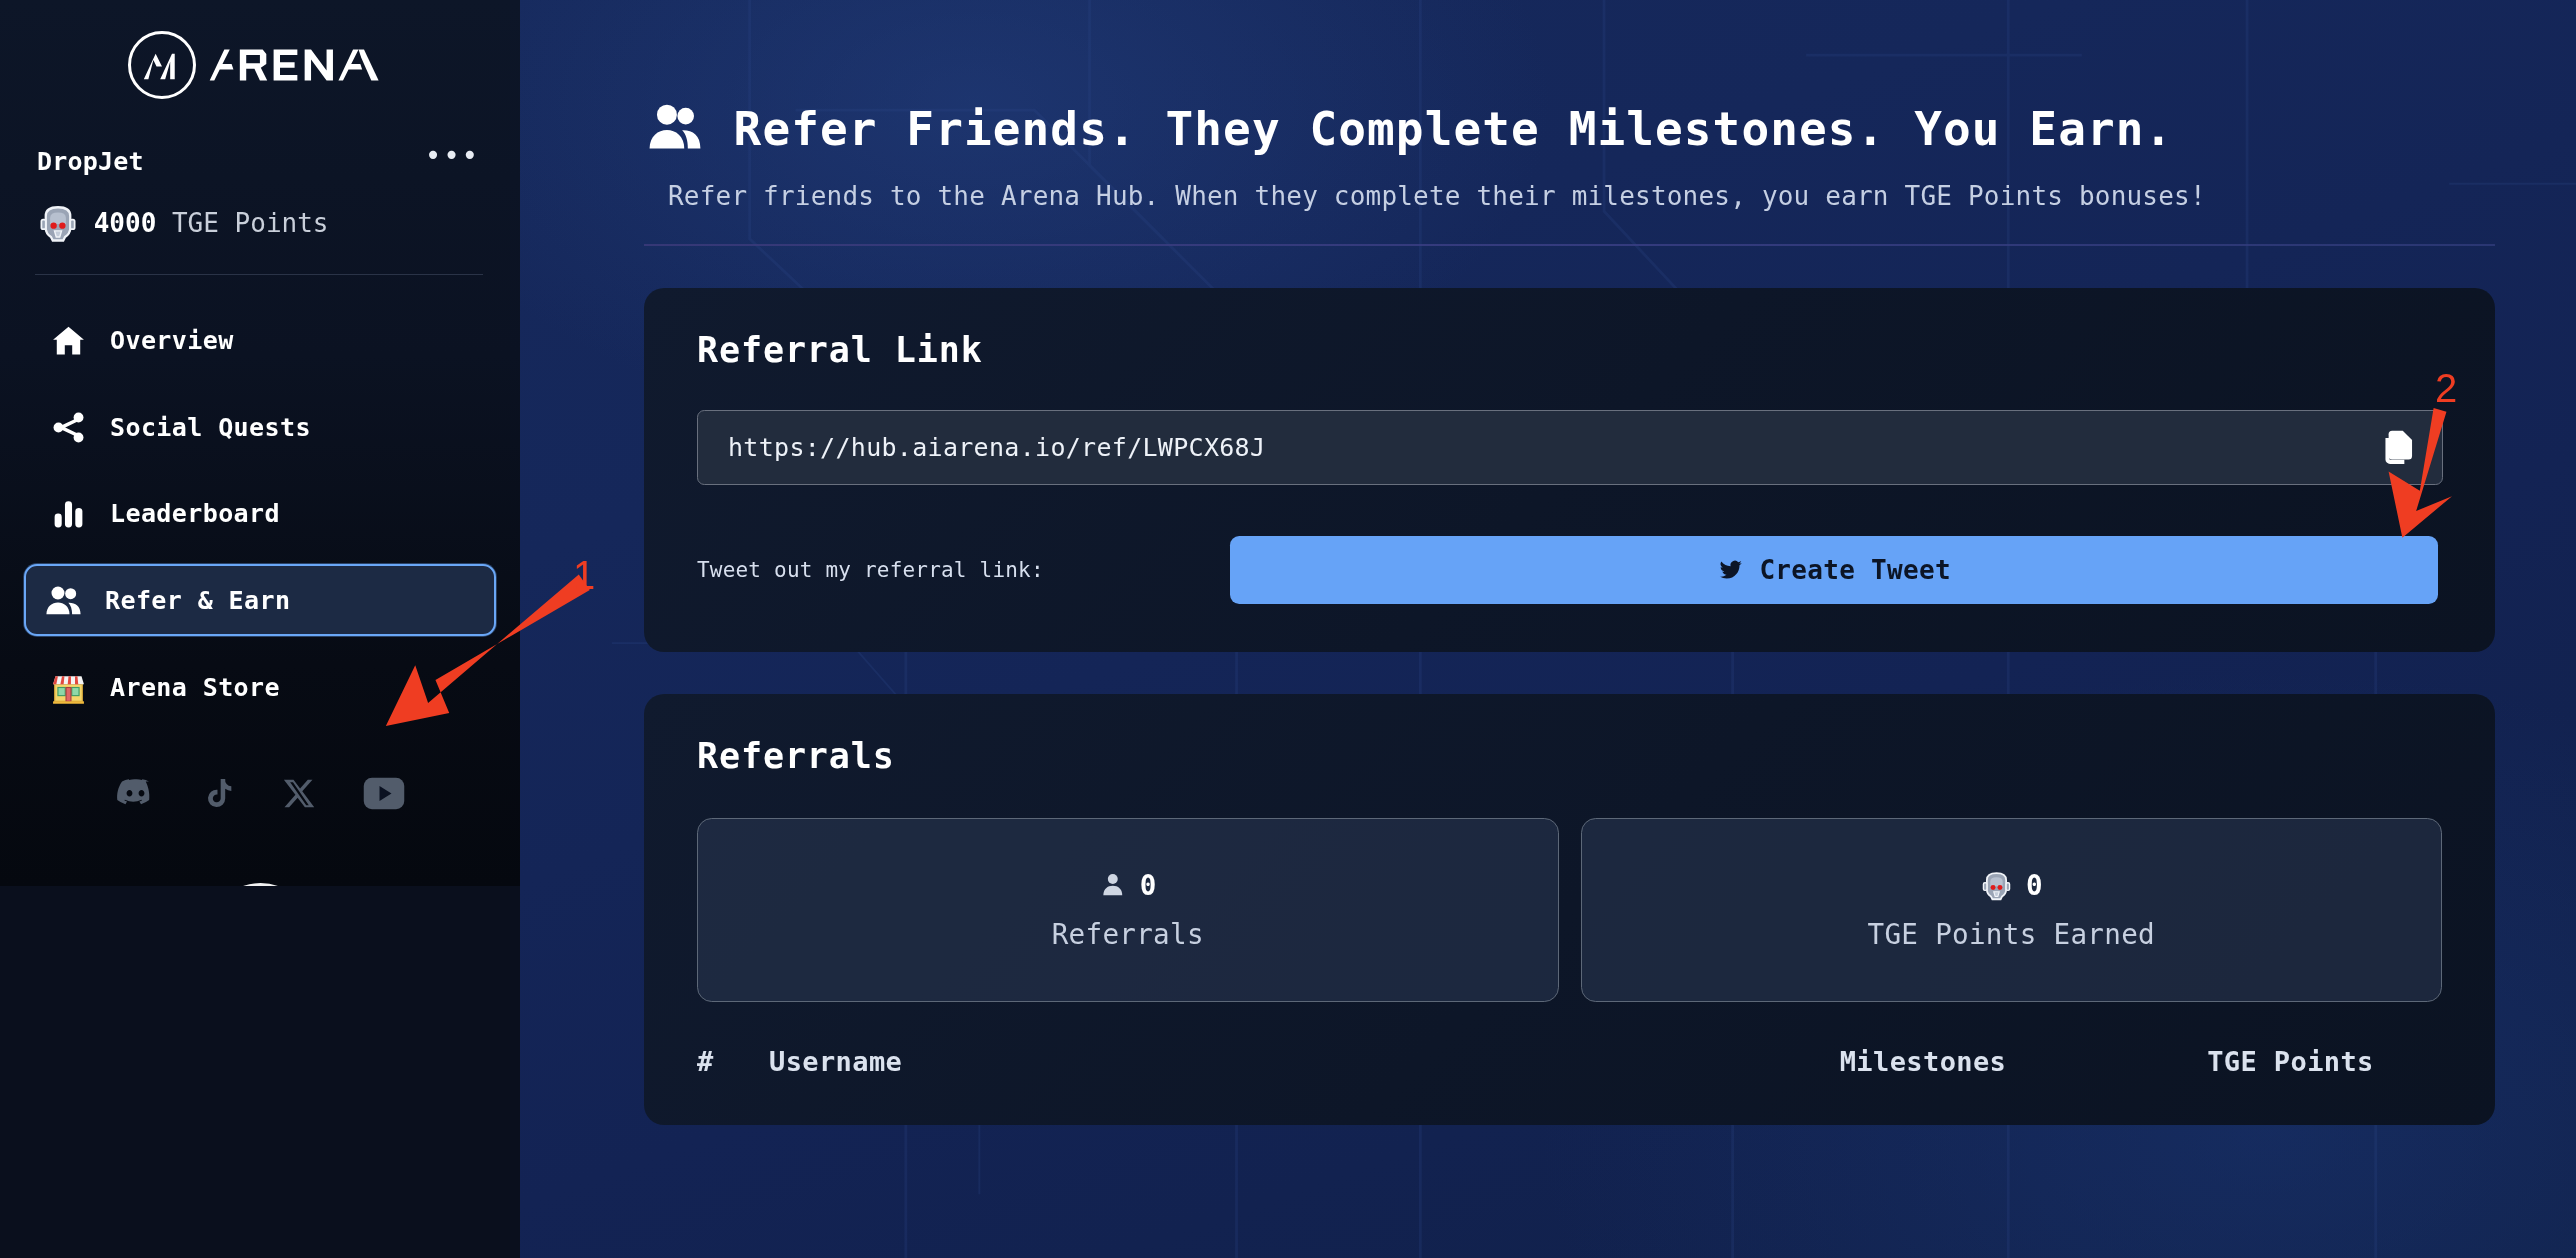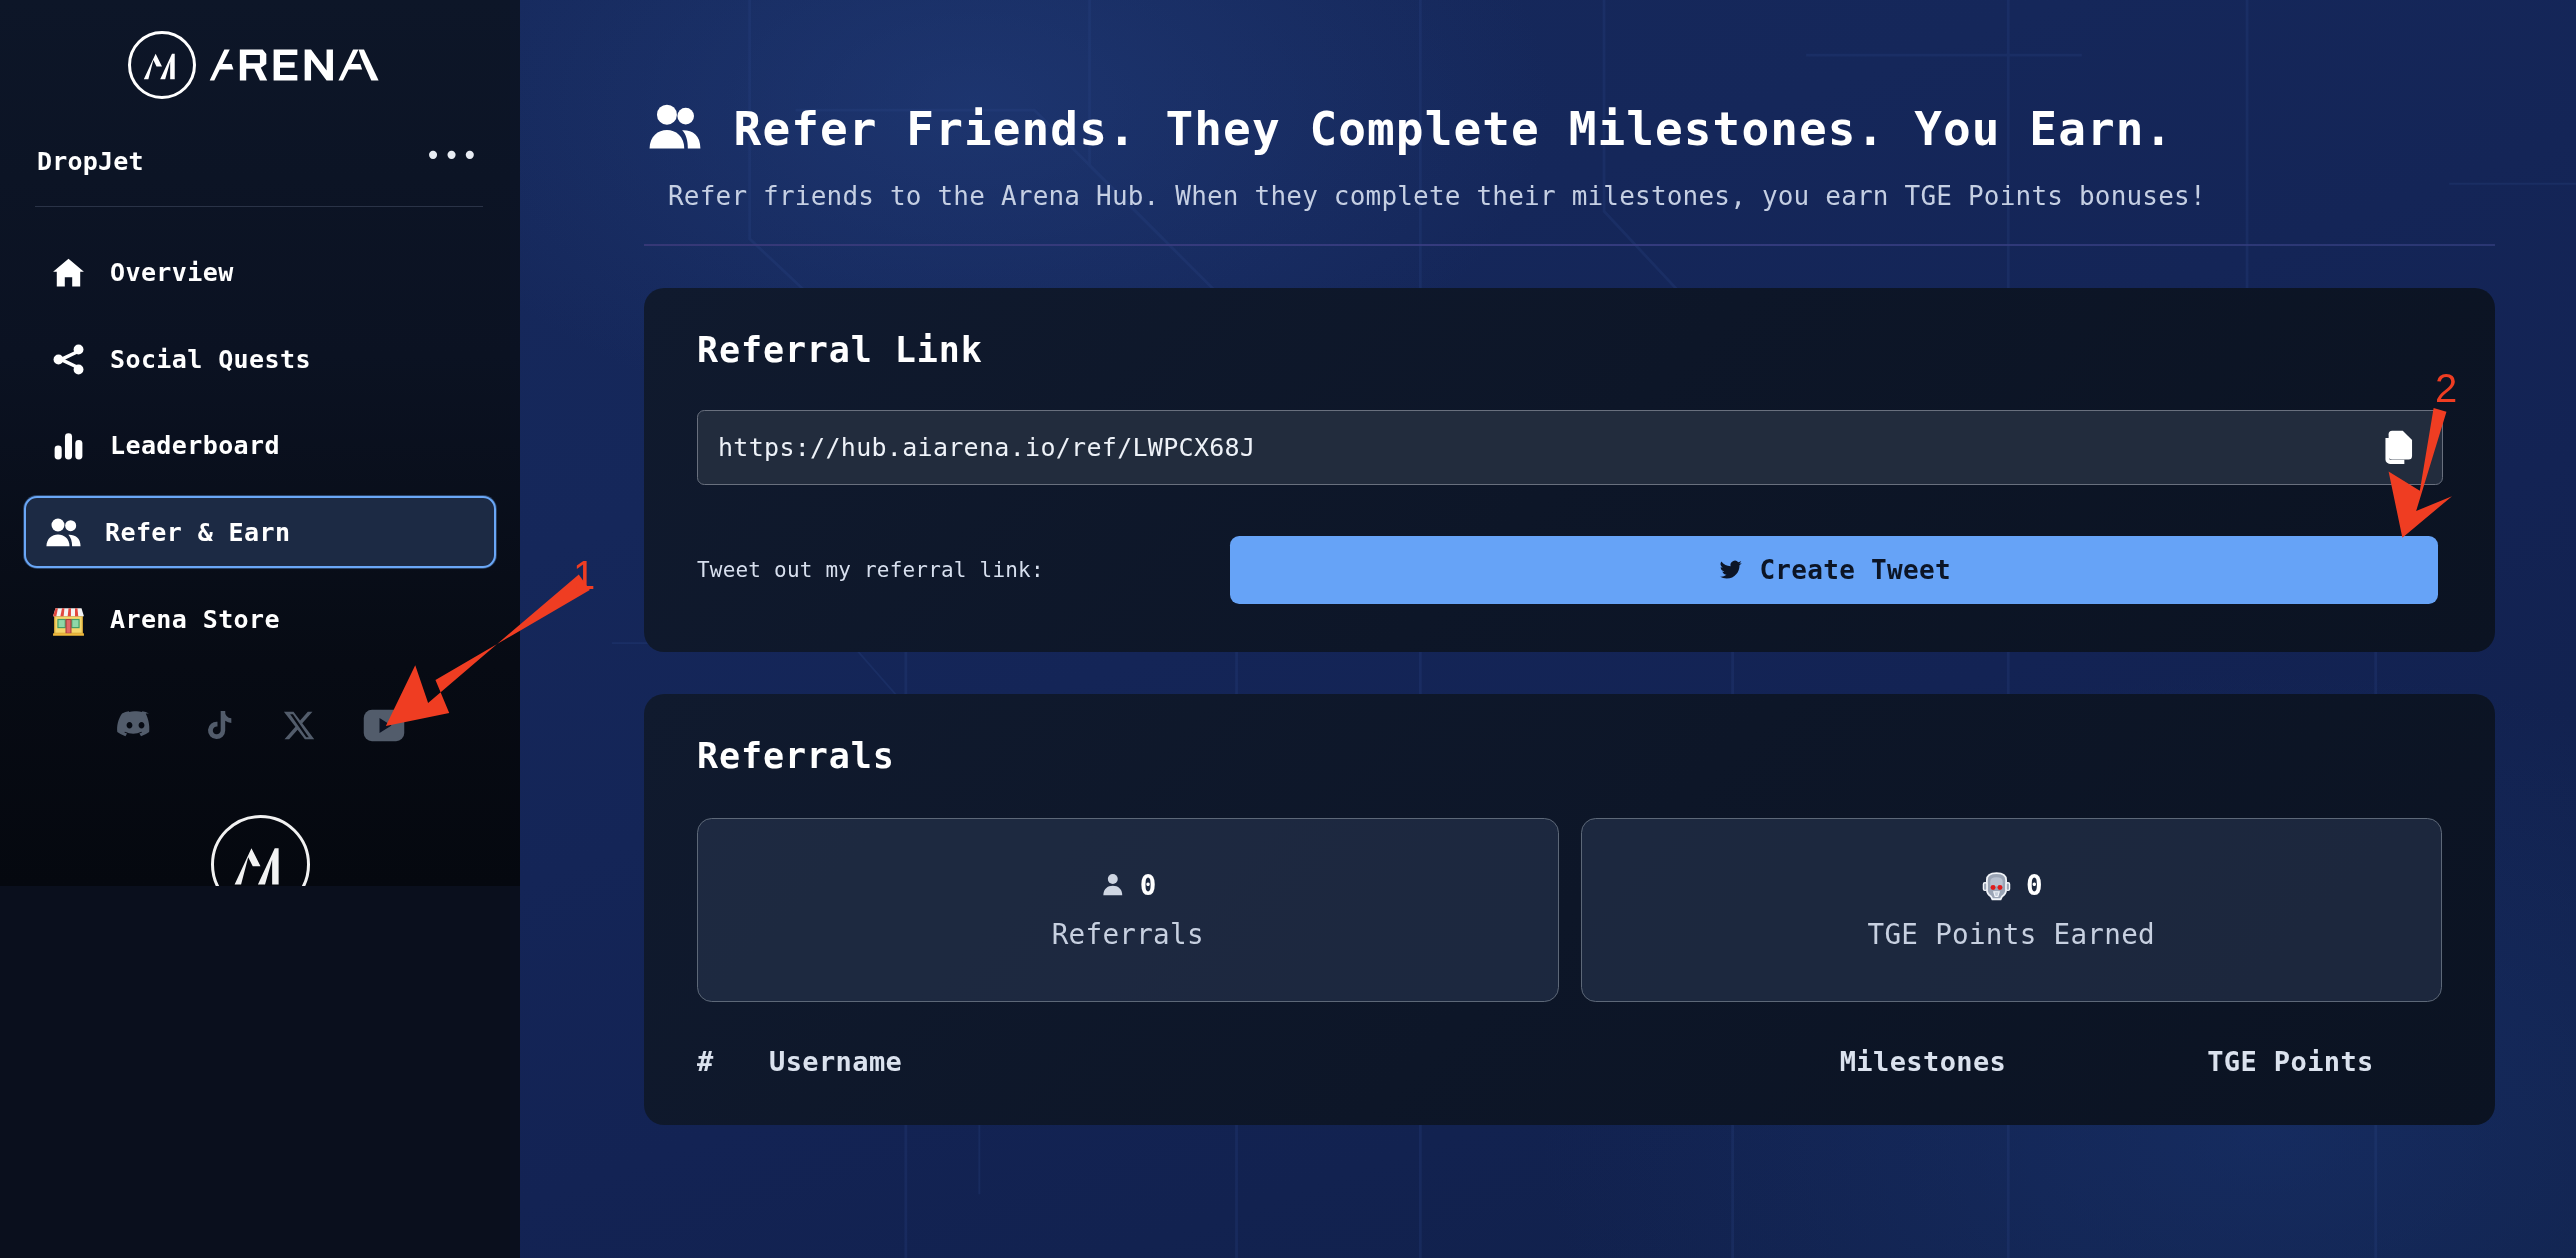--- a/index.html
+++ b/index.html
@@ -135,21 +135,21 @@
   }
   .card-title {
     color: #ffffff; font-size: 35px; font-weight: 700; letter-spacing: 0.9px;
   }
 
   .link-row { margin-top: 40px; position: relative; }
   .link-input {
     width: 1746px; height: 75px; border-radius: 7.3px;
     background: #222c3d; border: 1.8px solid #69707e;
     display: flex; align-items: center;
-    padding: 0 20px;
+    padding: 0 30px;
     color: #eef2f8; font-size: 25px; letter-spacing: 0.3px;
   }
   .copy-btn {
     position: absolute; right: 20px; top: 50%; transform: translateY(-50%);
     width: 51px; height: 51px; display: flex; align-items: center; justify-content: center;
     cursor: pointer;
   }
 
   .tweet-row { display: flex; align-items: center; margin-top: 51px; gap: 0; }
   .tweet-label { color: #d7dfee; font-size: 21px; width: 533px; letter-spacing: 0.2px; }
@@ -214,20 +214,32 @@
           </g>
         </svg>
       </div>
     </div>
 
     <div class="acct-row">
       <span class="acct-name">DropJet</span>
       <span class="dots">•••</span>
     </div>
 
+    <div class="points-row">
+      <svg class="robot-ico" viewBox="0 0 48 48">
+        <path d="M10 16 Q10 6 24 6 Q38 6 38 16 L38 30 Q38 36 32 40 L30 44 L18 44 L16 40 Q10 36 10 30 Z" fill="#9aa4b5" stroke="#f0f3f8" stroke-width="2.6"></path>
+        <path d="M15 18 Q15 12 24 12 Q33 12 33 18 L33 25 L15 25 Z" fill="#b7c0cf"></path>
+        <circle cx="19" cy="27" r="3.6" fill="#e01b1b"></circle>
+        <circle cx="29" cy="27" r="3.6" fill="#e01b1b"></circle>
+        <path d="M20 33 L28 33 L26 40 L22 40 Z" fill="#c3ccd9" stroke="#f0f3f8" stroke-width="1.6"></path>
+        <rect x="5" y="20" width="5" height="11" rx="2" fill="#9aa4b5" stroke="#f0f3f8" stroke-width="2"></rect>
+        <rect x="38" y="20" width="5" height="11" rx="2" fill="#9aa4b5" stroke="#f0f3f8" stroke-width="2"></rect>
+      </svg>
+      <span class="points-txt"><b>4000</b> <span>TGE Points</span></span>
+    </div>
 
     <div class="divider-side"></div>
 
     <nav class="nav">
 
       <div class="nav-item">
         <span class="nico">
           <svg width="37" height="37" viewBox="0 0 24 24" fill="#ffffff">
               <path d="M12 3 L22 11.5 L19.6 11.5 L19.6 21 L14.4 21 L14.4 15 L9.6 15 L9.6 21 L4.4 21 L4.4 11.5 L2 11.5 Z"></path>
             </svg>

